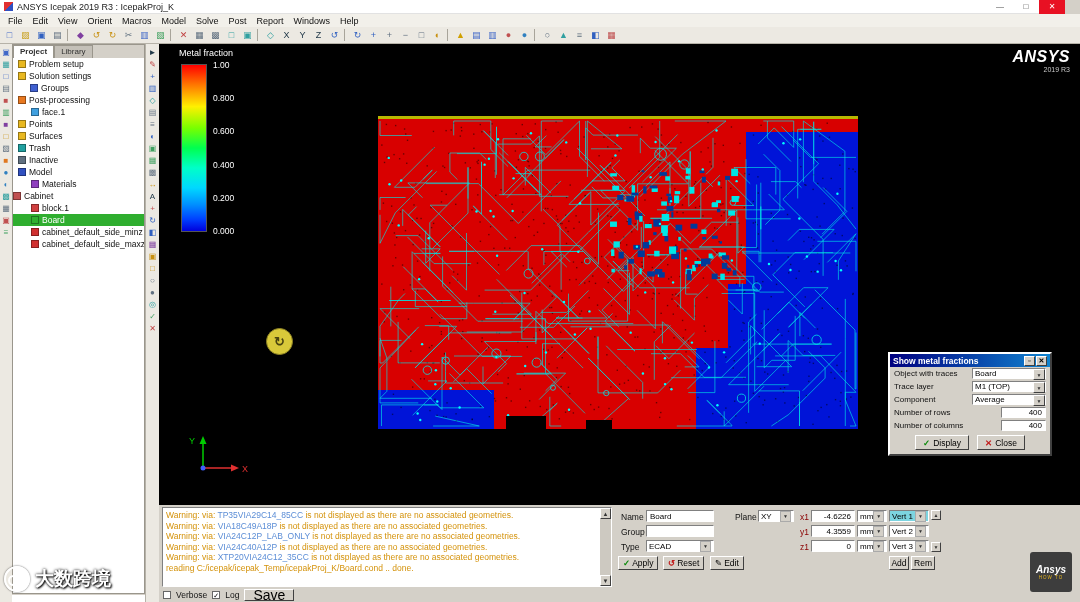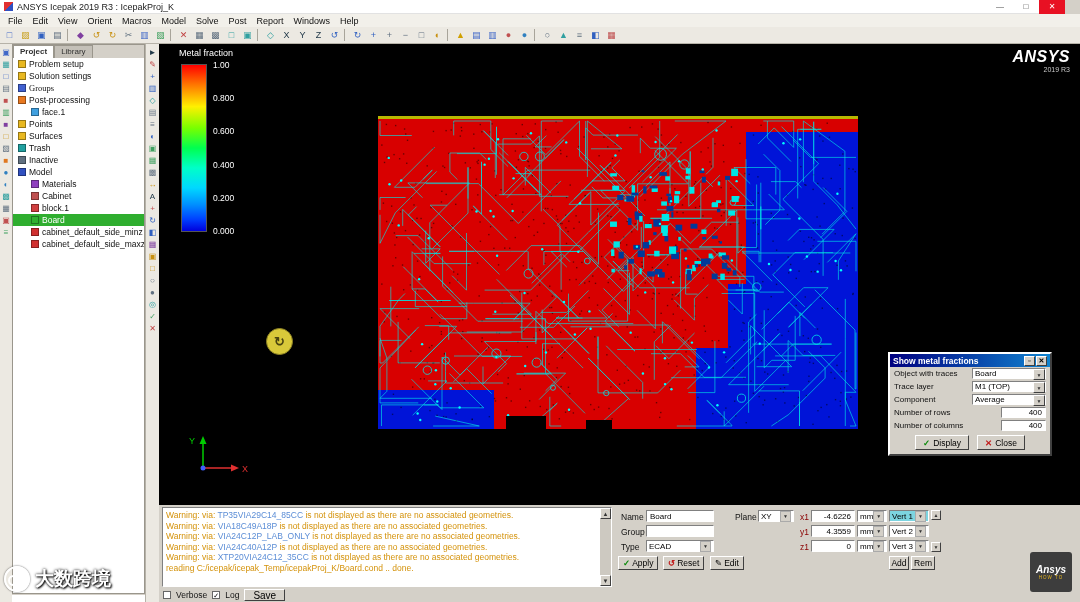--- a/index.html
+++ b/index.html
@@ -61,21 +61,21 @@
 .bottom{position:absolute;left:159px;top:505px;width:921px;height:97px;background:#d4d0c8;z-index:20}
 .console{position:absolute;left:3px;top:2px;width:450px;height:80px;background:#fff;border:1px solid;border-color:#808080 #fff #fff #808080;overflow:hidden;padding:2px 14px 2px 3px}
 .msg{font-size:8.5px;line-height:10.5px;white-space:nowrap}
 .mpre{color:#d4920a}.mvia{color:#5b8dd6}
 .cscroll{position:absolute;left:441px;top:3px;width:11px;height:78px;background:#cdc9c1}
 .carr{width:11px;height:11px;background:#d4d0c8;border:1px solid;border-color:#fff #404040 #404040 #fff;font-size:6px;display:flex;align-items:center;justify-content:center;color:#333}
 .carr.dn{position:absolute;bottom:0}
 .statusrow{position:absolute;left:4px;top:84px;display:flex;align-items:center;gap:5px}
 .cb{width:8px;height:8px;background:#fff;border:1px solid #666;font-size:7px;line-height:7px;text-align:center;color:#000}
 .cblab{font-size:8.5px;color:#111}
-.savebtn{height:12px;padding:0 8px;background:#d4d0c8;border:1px solid;border-color:#fff #404040 #404040 #fff;font-size:10px;display:flex;align-items:center;color:#000}
+.savebtn{height:12px;padding:0 8px;background:#d4d0c8;border:1px solid;border-color:#fff #404040 #404040 #fff;font-size:14px;display:flex;align-items:center;color:#000}
 
 .plab{position:absolute;font-size:8.5px;color:#111}
 .plab.red{color:#8a0000}
 .pin{position:absolute;height:12px;background:#fff;border:1px solid;border-color:#808080 #fff #fff #808080;font-size:8px;display:flex;align-items:center;padding:0 3px;color:#000}
 .psel{position:absolute;height:12px;background:#fff;border:1px solid;border-color:#808080 #fff #fff #808080;font-size:8px;display:flex;align-items:center;padding:0 2px;color:#000}
 .psel::after{content:"▼";margin-left:auto;font-size:5px;color:#333;background:#d4d0c8;border:1px solid #aaa;width:9px;height:9px;display:flex;align-items:center;justify-content:center}
 .psel.hl{background:#7cd4e0}
 .pbtn{position:absolute;height:14px;background:#d4d0c8;border:1px solid;border-color:#fff #404040 #404040 #fff;font-size:8.5px;display:flex;align-items:center;justify-content:center;gap:2px;padding:0 4px;color:#000}
 .spin{position:absolute;width:10px;height:10px;background:#d4d0c8;border:1px solid;border-color:#fff #404040 #404040 #fff;font-size:5px;display:flex;align-items:center;justify-content:center;color:#333}
 
@@ -187,21 +187,21 @@
     </div>
     <div id="tree">
         <div class="titem" style="padding-left: 5px;">
           <span class="ticon" style="background: rgb(232, 184, 32);"></span>
           <span class="tlab">Problem setup</span>
         </div>
         <div class="titem" style="padding-left: 5px;">
           <span class="ticon" style="background: rgb(232, 184, 32);"></span>
           <span class="tlab">Solution settings</span>
         </div>
-        <div class="titem" style="padding-left: 5px; font-family: Liberation Serif, serif;">
+        <div class="titem" style="padding-left: 17px;">
           <span class="ticon" style="background: rgb(64, 96, 208);"></span>
           <span class="tlab">Groups</span>
         </div>
         <div class="titem" style="padding-left: 5px;">
           <span class="ticon" style="background: rgb(232, 120, 32);"></span>
           <span class="tlab">Post-processing</span>
         </div>
         <div class="titem" style="padding-left: 18px;">
           <span class="ticon" style="background: rgb(64, 160, 224);"></span>
           <span class="tlab">face.1</span>
@@ -223,21 +223,21 @@
           <span class="tlab">Inactive</span>
         </div>
         <div class="titem" style="padding-left: 5px;">
           <span class="ticon" style="background: rgb(48, 80, 192);"></span>
           <span class="tlab">Model</span>
         </div>
         <div class="titem" style="padding-left: 18px;">
           <span class="ticon" style="background: rgb(144, 64, 192);"></span>
           <span class="tlab">Materials</span>
         </div>
-        <div class="titem" style="padding-left: 18px;">
+        <div class="titem" style="">
           <span class="ticon" style="background: rgb(192, 80, 80);"></span>
           <span class="tlab">Cabinet</span>
         </div>
         <div class="titem" style="padding-left: 18px;">
           <span class="ticon" style="background: rgb(208, 64, 64);"></span>
           <span class="tlab">block.1</span>
         </div>
         <div class="titem sel" style="padding-left: 18px;">
           <span class="ticon" style="background: rgb(48, 176, 48);"></span>
           <span class="tlab">Board</span>

